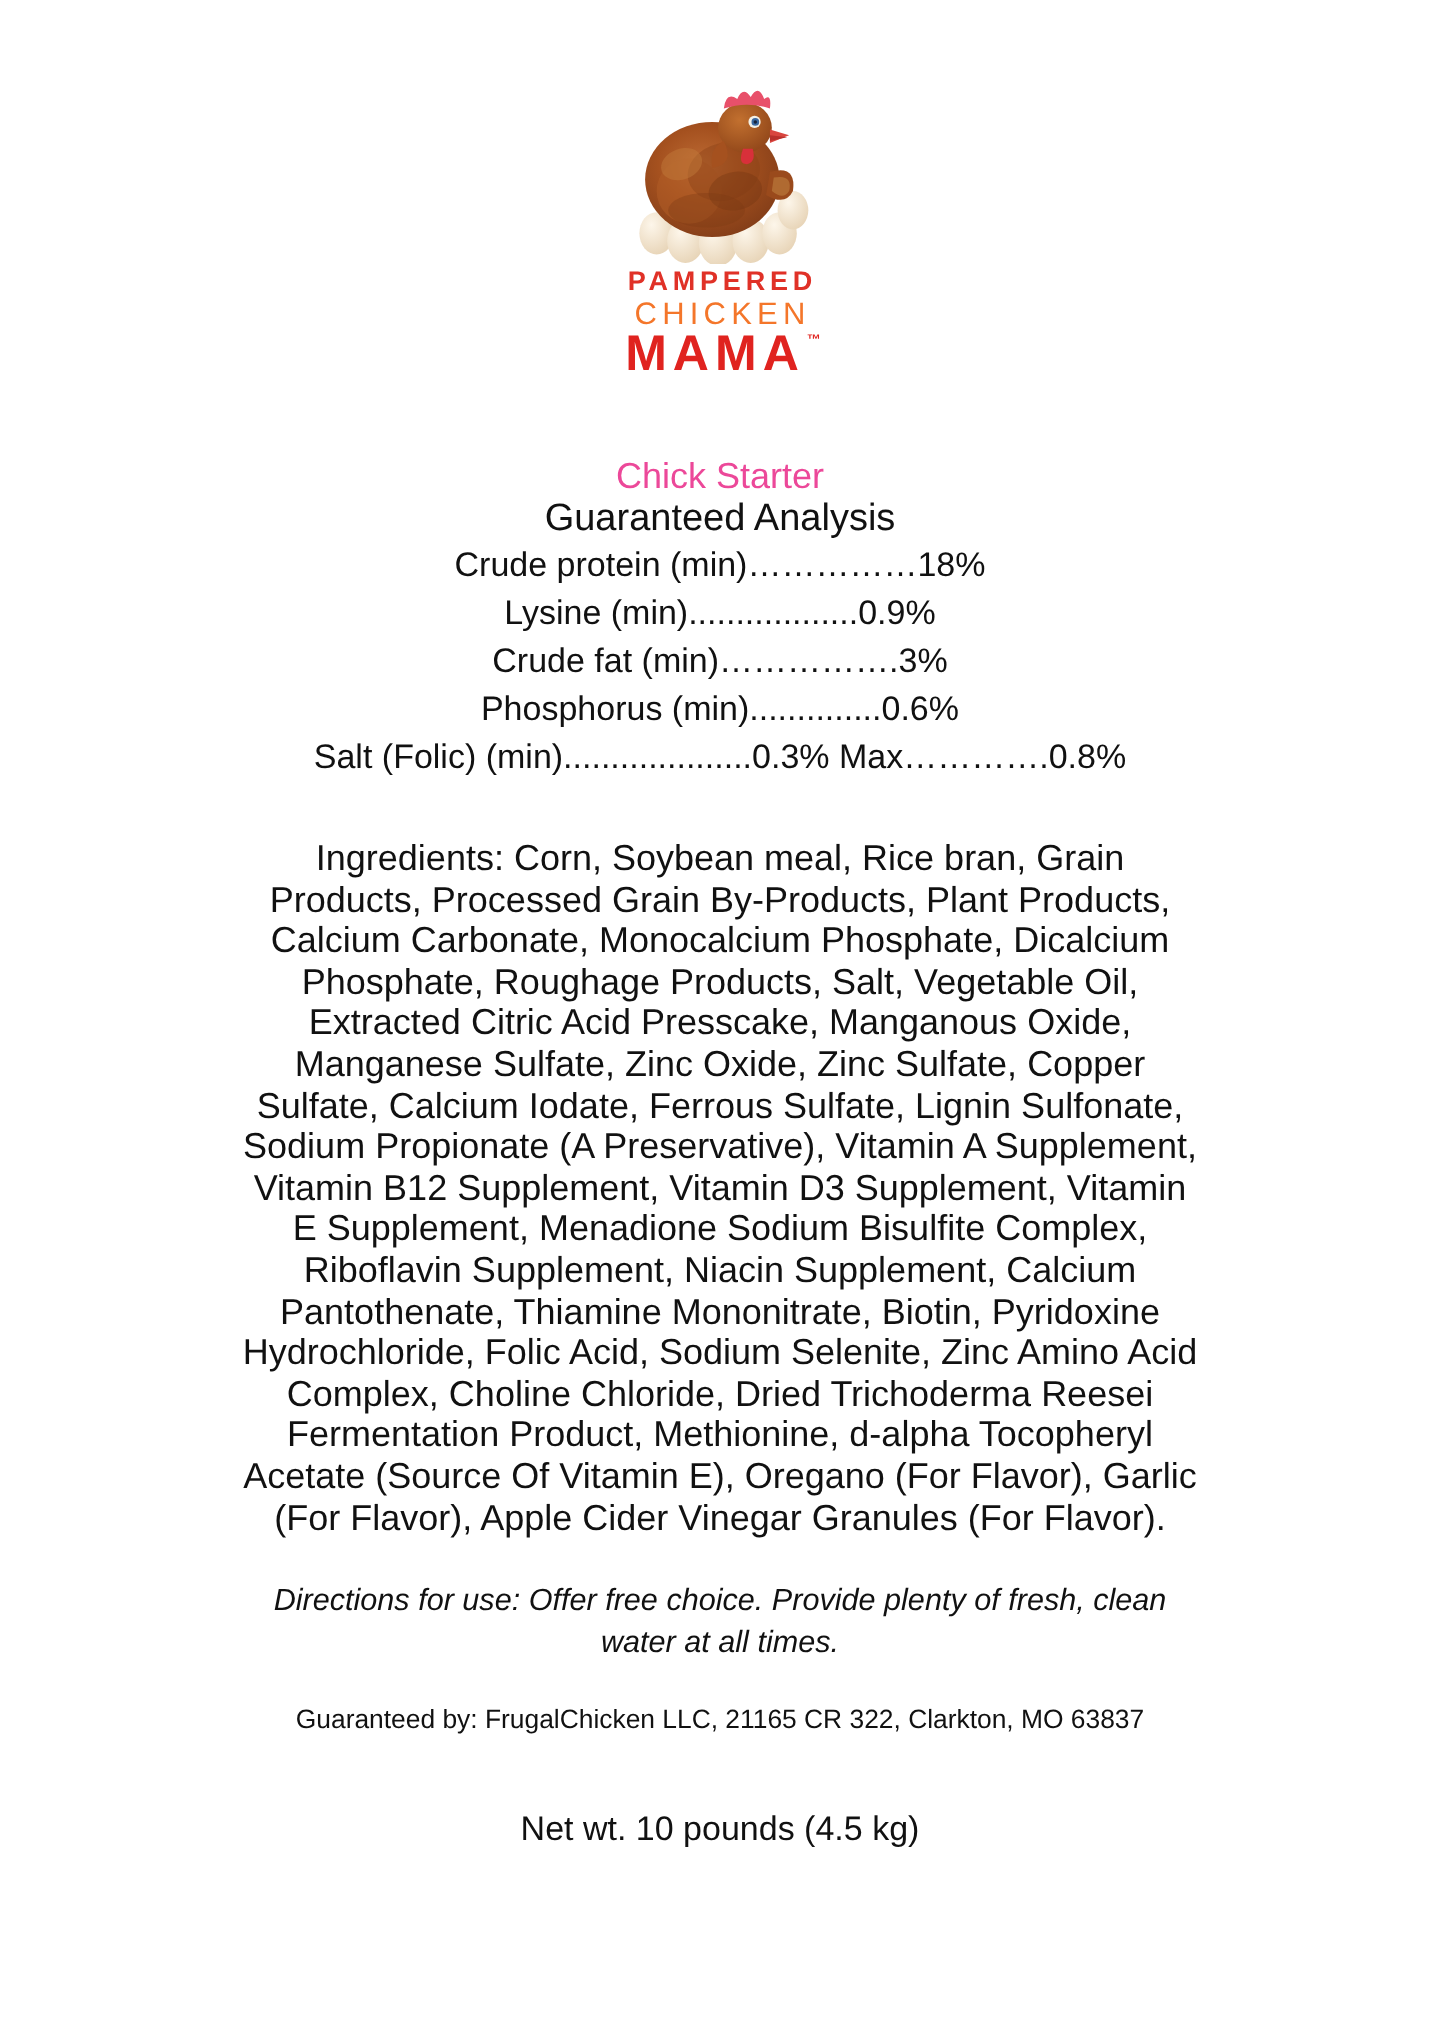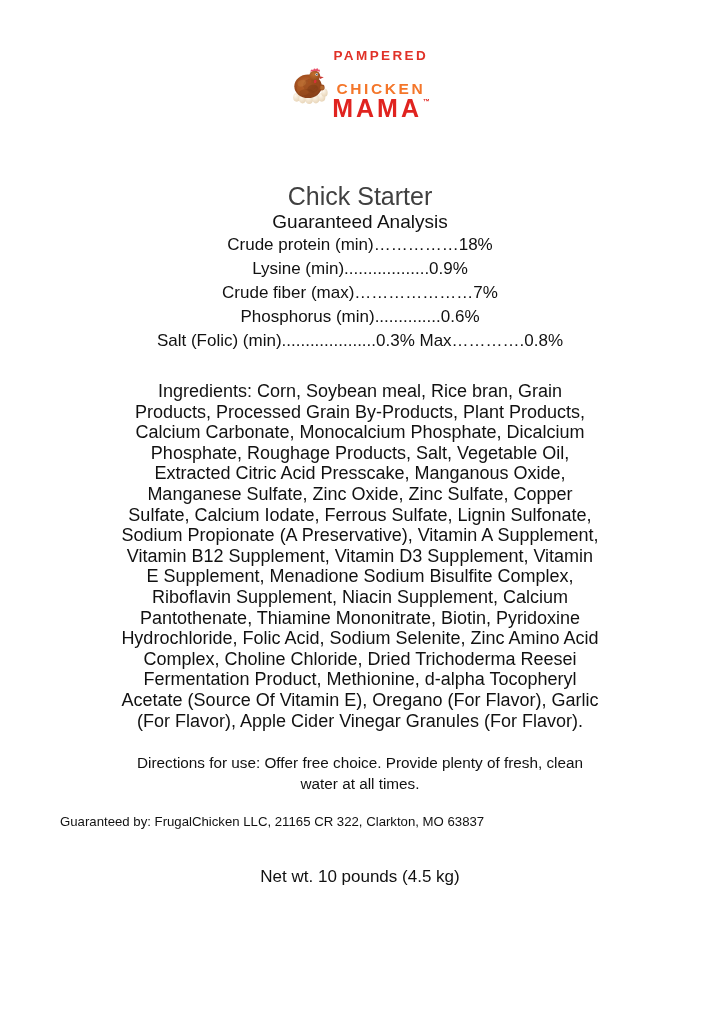--- a/index.html
+++ b/index.html
@@ -23,21 +23,21 @@
     flex-direction: column;
     align-items: center;
     background: #ffffff;
   }
 
   
   .logo-block {
     margin-top: 36px;
     width: 140px;
     display: flex;
-    flex-direction: row;
+    flex-direction: column;
     align-items: center;
   }
   .hen-art {
     width: 96px;
     height: 96px;
     display: block;
   }
   .logo-wordmark {
     margin-top: 2px;
     display: flex;
@@ -48,23 +48,23 @@
   .logo-line1 {
     font-size: 13.5px;
     letter-spacing: 2.4px;
     font-weight: bold;
     color: #e03127;
     text-indent: 2.4px;
   }
   .logo-line2 {
     font-size: 15.5px;
     letter-spacing: 2.6px;
-    font-weight: bold;
+    font-weight: normal;
     color: #f4762a;
-    margin-top: 18px;
+    margin-top: 2px;
     text-indent: 2.6px;
   }
   .logo-line3-wrap {
     display: flex;
     align-items: flex-start;
     margin-top: 0;
   }
   .logo-line3 {
     font-size: 25px;
     letter-spacing: 3px;
@@ -75,24 +75,24 @@
   .logo-tm {
     font-size: 7px;
     color: #e0231f;
     font-weight: bold;
     margin-top: 2px;
     margin-left: 1px;
   }
 
   
   .product-title {
-    margin-top: 50px;
-    font-size: 25px;
-    text-align: center;
-    color: #404040;
+    margin-top: 38px;
+    font-size: 18px;
+    text-align: center;
+    color: #ec4899;
   }
   .section-title {
     font-size: 19px;
     text-align: center;
     color: #111111;
   }
 
   
   .analysis-list {
     width: 640px;
@@ -117,27 +117,28 @@
     text-align: center;
     color: #111111;
   }
   .directions-para {
     margin-top: 22px;
     width: 470px;
     font-size: 15.3px;
     line-height: 20.6px;
     text-align: center;
     color: #111111;
+    font-style: italic;
   }
   .guarantee-line {
     margin-top: 19px;
     width: 600px;
     font-size: 13.2px;
     line-height: 18px;
-    text-align: left;
+    text-align: center;
     color: #111111;
   }
   .netwt-line {
     margin-top: 36px;
     width: 600px;
     font-size: 17px;
     text-align: center;
     color: #111111;
   }
 </style>
@@ -214,21 +215,21 @@
       </div>
     </div>
   </div>
 
   <div class="product-title">Chick Starter</div>
   <div class="section-title">Guaranteed Analysis</div>
 
   <div class="analysis-list">
     <div class="analysis-row">Crude protein (min)……………18%</div>
     <div class="analysis-row">Lysine (min)..................0.9%</div>
-    <div class="analysis-row">Crude fiber (max)…………………7%</div>
+    <div class="analysis-row">Crude fat (min)…………….3%</div>
     <div class="analysis-row">Phosphorus (min)..............0.6%</div>
     <div class="analysis-row">Salt (Folic) (min)....................0.3% Max………….0.8%</div>
   </div>
 
   <div class="ingredients-para">Ingredients: Corn, Soybean meal, Rice bran, Grain Products, Processed Grain By-Products, Plant Products, Calcium Carbonate, Monocalcium Phosphate, Dicalcium Phosphate, Roughage Products, Salt, Vegetable Oil, Extracted Citric Acid Presscake, Manganous Oxide, Manganese Sulfate, Zinc Oxide, Zinc Sulfate, Copper Sulfate, Calcium Iodate, Ferrous Sulfate, Lignin Sulfonate, Sodium Propionate (A Preservative), Vitamin A Supplement, Vitamin B12 Supplement, Vitamin D3 Supplement, Vitamin E Supplement, Menadione Sodium Bisulfite Complex, Riboflavin Supplement, Niacin Supplement, Calcium Pantothenate, Thiamine Mononitrate, Biotin, Pyridoxine Hydrochloride, Folic Acid, Sodium Selenite, Zinc Amino Acid Complex, Choline Chloride, Dried Trichoderma Reesei Fermentation Product, Methionine, d-alpha Tocopheryl Acetate (Source Of Vitamin E), Oregano (For Flavor), Garlic (For Flavor), Apple Cider Vinegar Granules (For Flavor).</div>
 
   <div class="directions-para">Directions for use: Offer free choice. Provide plenty of fresh, clean water at all times.</div>
 
   <div class="guarantee-line">Guaranteed by: FrugalChicken LLC, 21165 CR 322, Clarkton, MO 63837</div>
 

